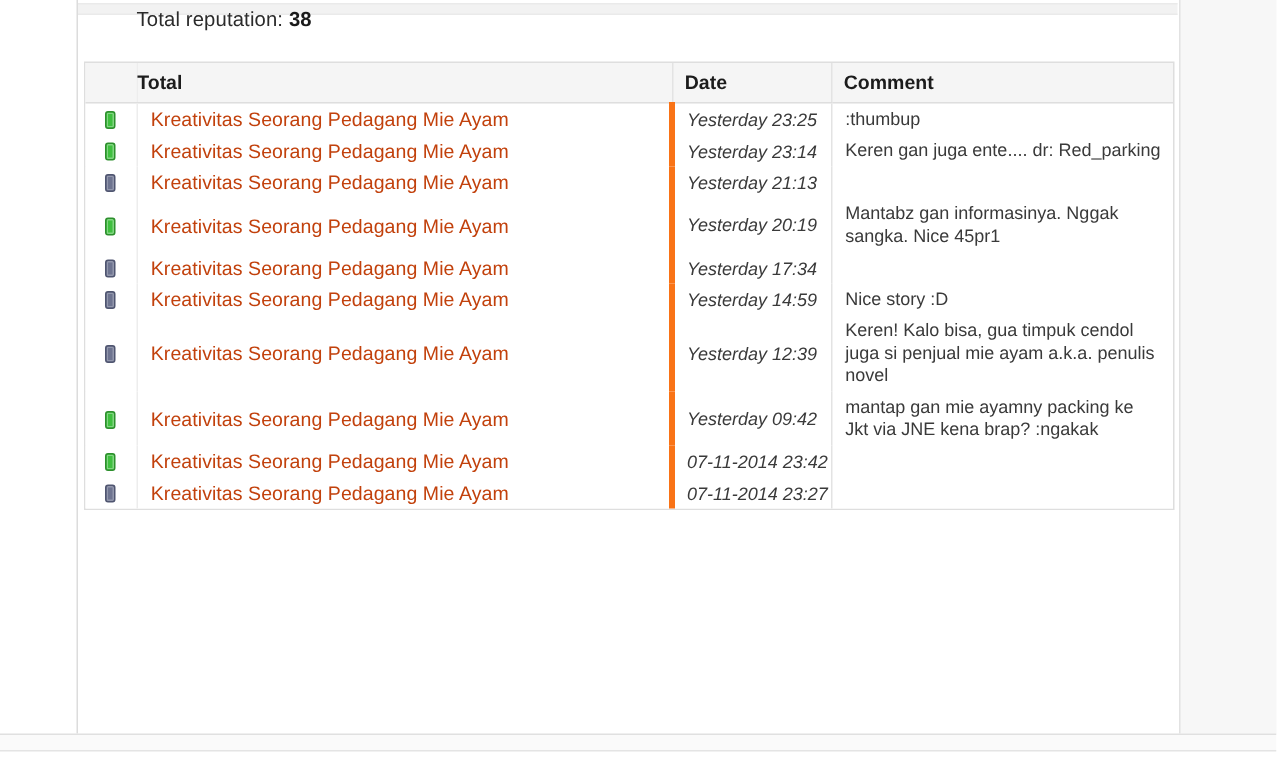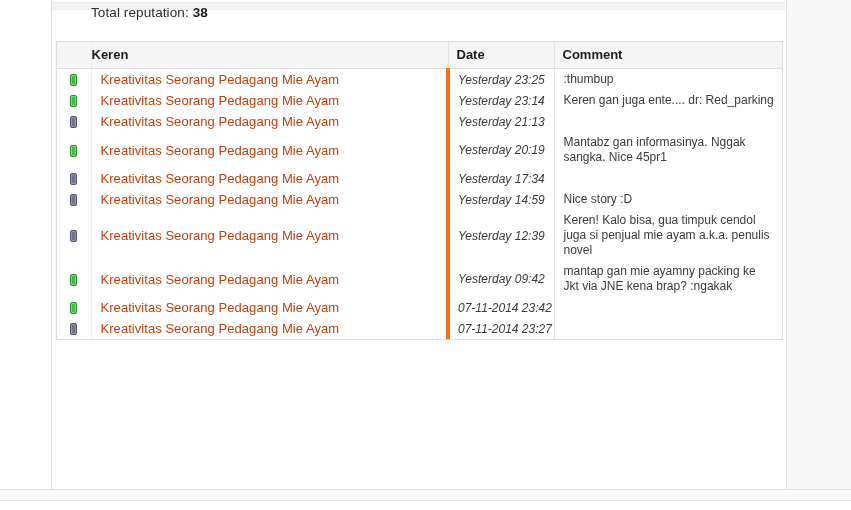--- a/index.html
+++ b/index.html
@@ -232,21 +232,21 @@
     <table class="rep-grid">
       <colgroup>
         <col class="col-icon">
         <col class="col-thread">
         <col class="col-date">
         <col class="col-comment">
       </colgroup>
       <thead>
         <tr>
           <th class="th-icon"></th>
-          <th class="th-thread">Keren</th>
+          <th class="th-thread">Total</th>
           <th class="th-date">Date</th>
           <th class="th-comment">Comment</th>
         </tr>
       </thead>
       <tbody id="rep-body">
           <tr>
             <td class="cell-icon"><span class="rep-chip positive"></span></td>
             <td class="cell-thread"><a class="thread-link" href="#">Kreativitas Seorang Pedagang Mie Ayam</a></td>
             <td class="cell-date">Yesterday 23:25</td>
             <td class="cell-comment">:thumbup</td>

